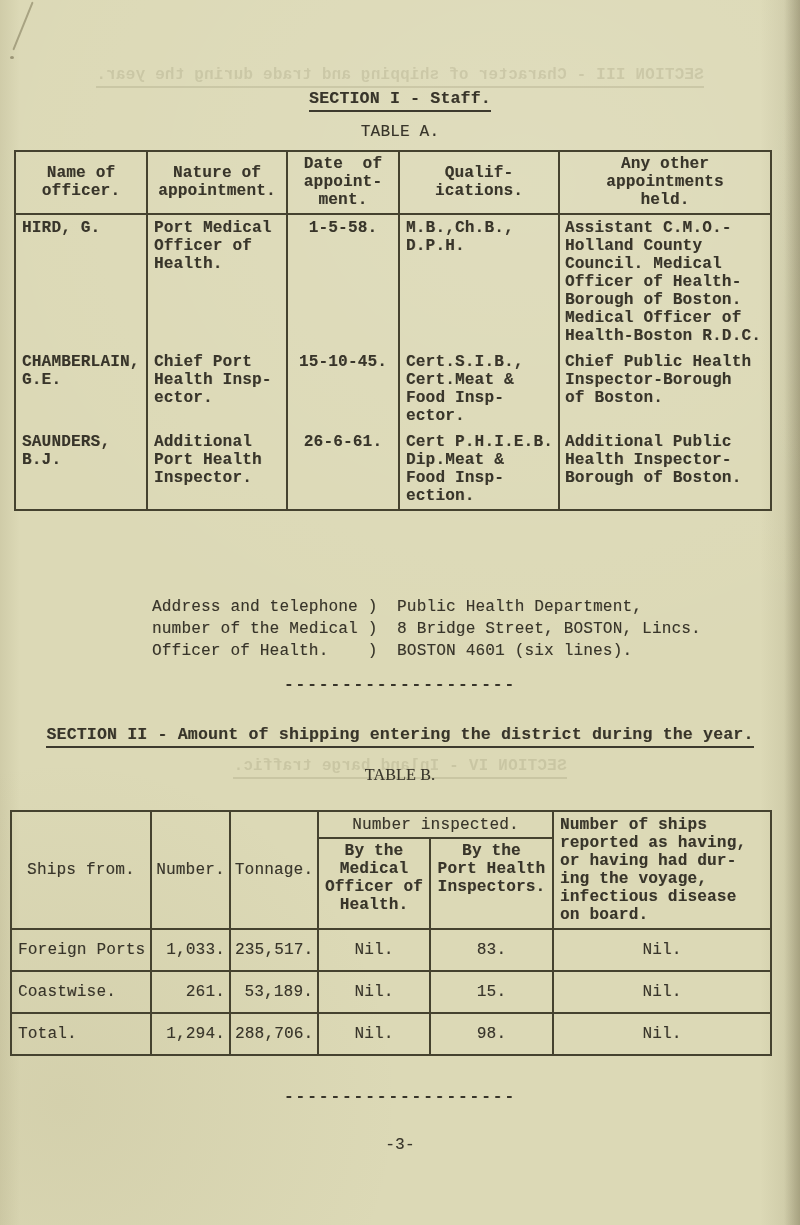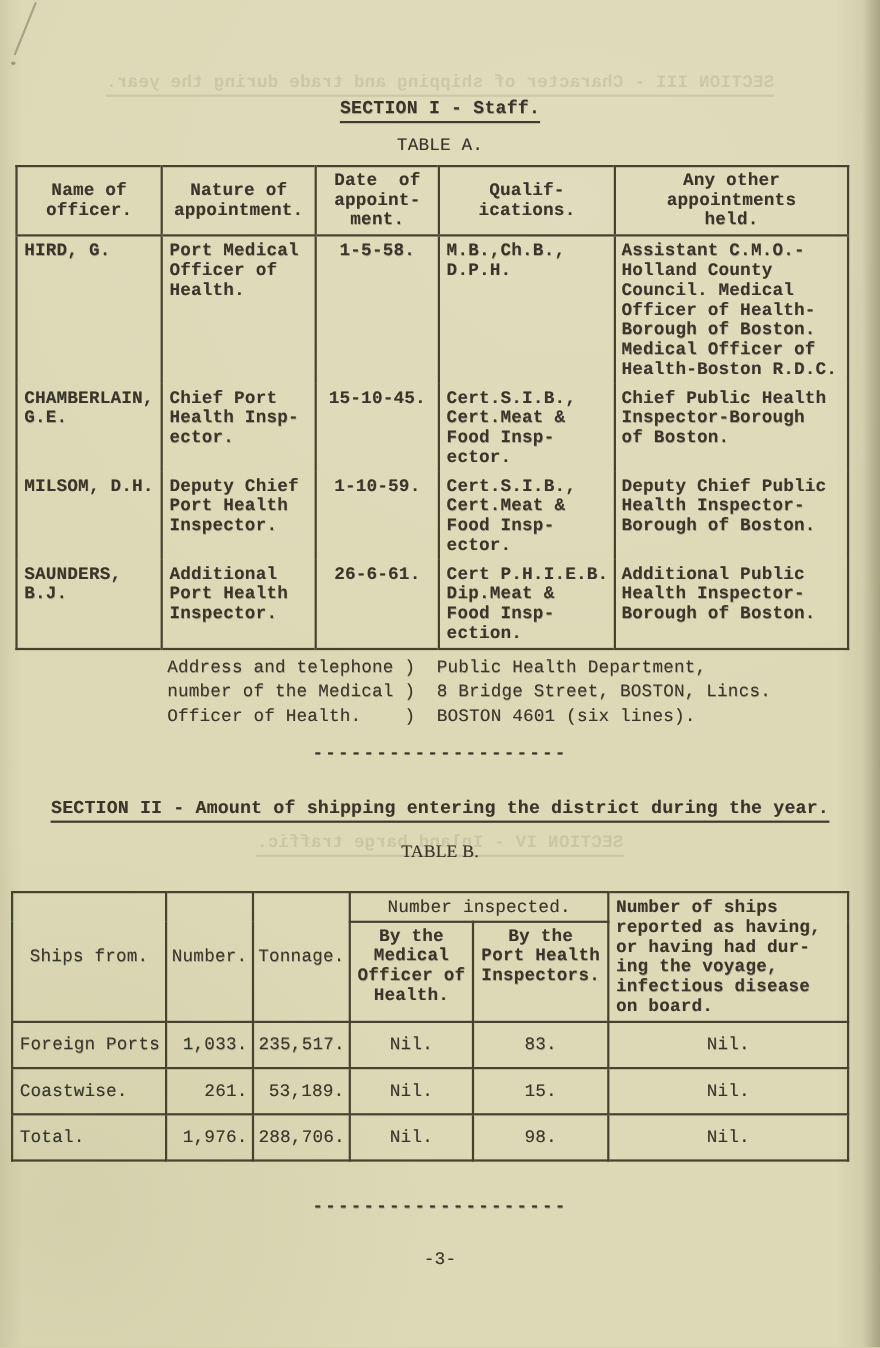--- a/index.html
+++ b/index.html
@@ -231,34 +231,20 @@
         <td class="pre ac">15-10-45.</td>
         <td class="pre">Cert.S.I.B.,
 Cert.Meat &amp;
 Food Insp-
 ector.</td>
         <td class="pre last">Chief Public Health
 Inspector-Borough
 of Boston.</td>
       </tr>
       <tr>
-        <td class="pre">MILSOM, D.H.</td>
-        <td class="pre">Deputy Chief
-Port Health
-Inspector.</td>
-        <td class="pre ac">1-10-59.</td>
-        <td class="pre">Cert.S.I.B.,
-Cert.Meat &amp;
-Food Insp-
-ector.</td>
-        <td class="pre last">Deputy Chief Public
-Health Inspector-
-Borough of Boston.</td>
-      </tr>
-      <tr>
         <td class="pre">SAUNDERS,
 B.J.</td>
         <td class="pre">Additional
 Port Health
 Inspector.</td>
         <td class="pre ac">26-6-61.</td>
         <td class="pre">Cert P.H.I.E.B.
 Dip.Meat &amp;
 Food Insp-
 ection.</td>
@@ -331,21 +317,21 @@
       <tr>
         <td class="al">Coastwise.</td>
         <td class="ar">261.</td>
         <td class="ar">53,189.</td>
         <td>Nil.</td>
         <td>15.</td>
         <td>Nil.</td>
       </tr>
       <tr>
         <td class="al">Total.</td>
-        <td class="ar">1,976.</td>
+        <td class="ar">1,294.</td>
         <td class="ar">288,706.</td>
         <td>Nil.</td>
         <td>98.</td>
         <td>Nil.</td>
       </tr>
     </tbody>
   </table>
 
   <div class="dashes d2">--------------------</div>
 

